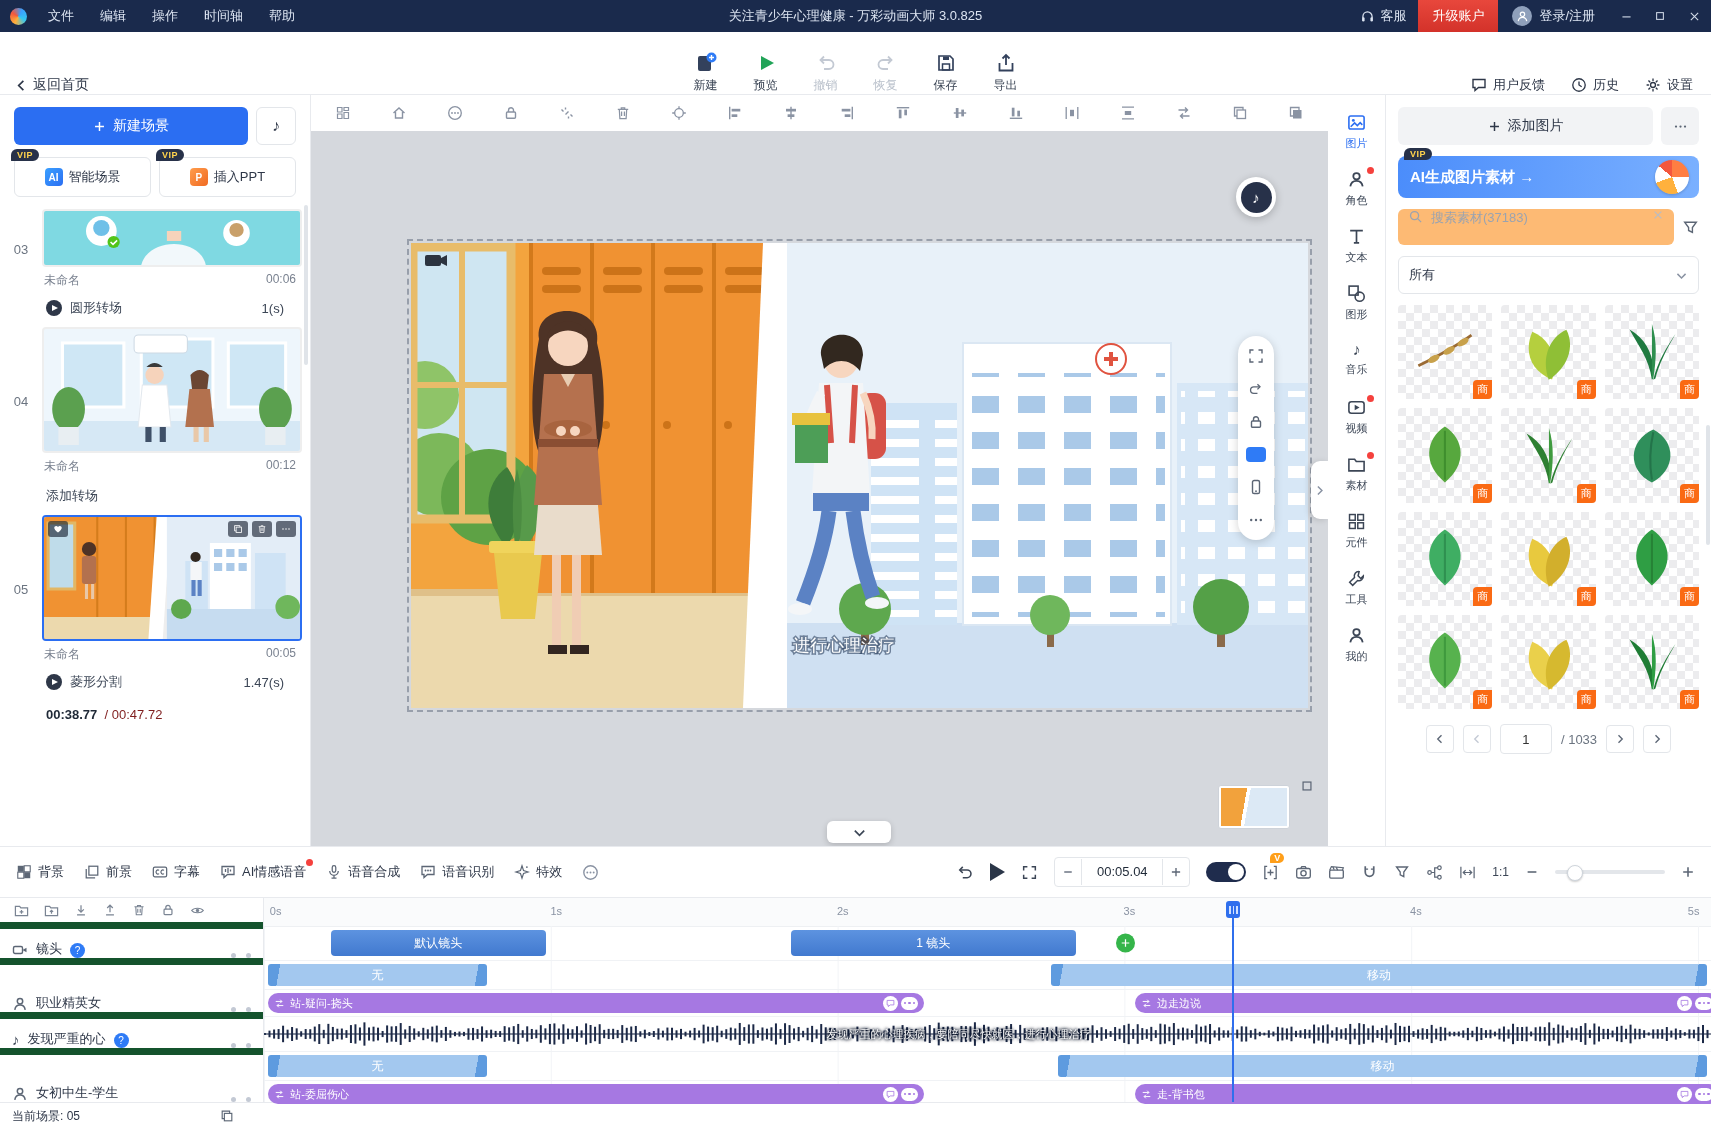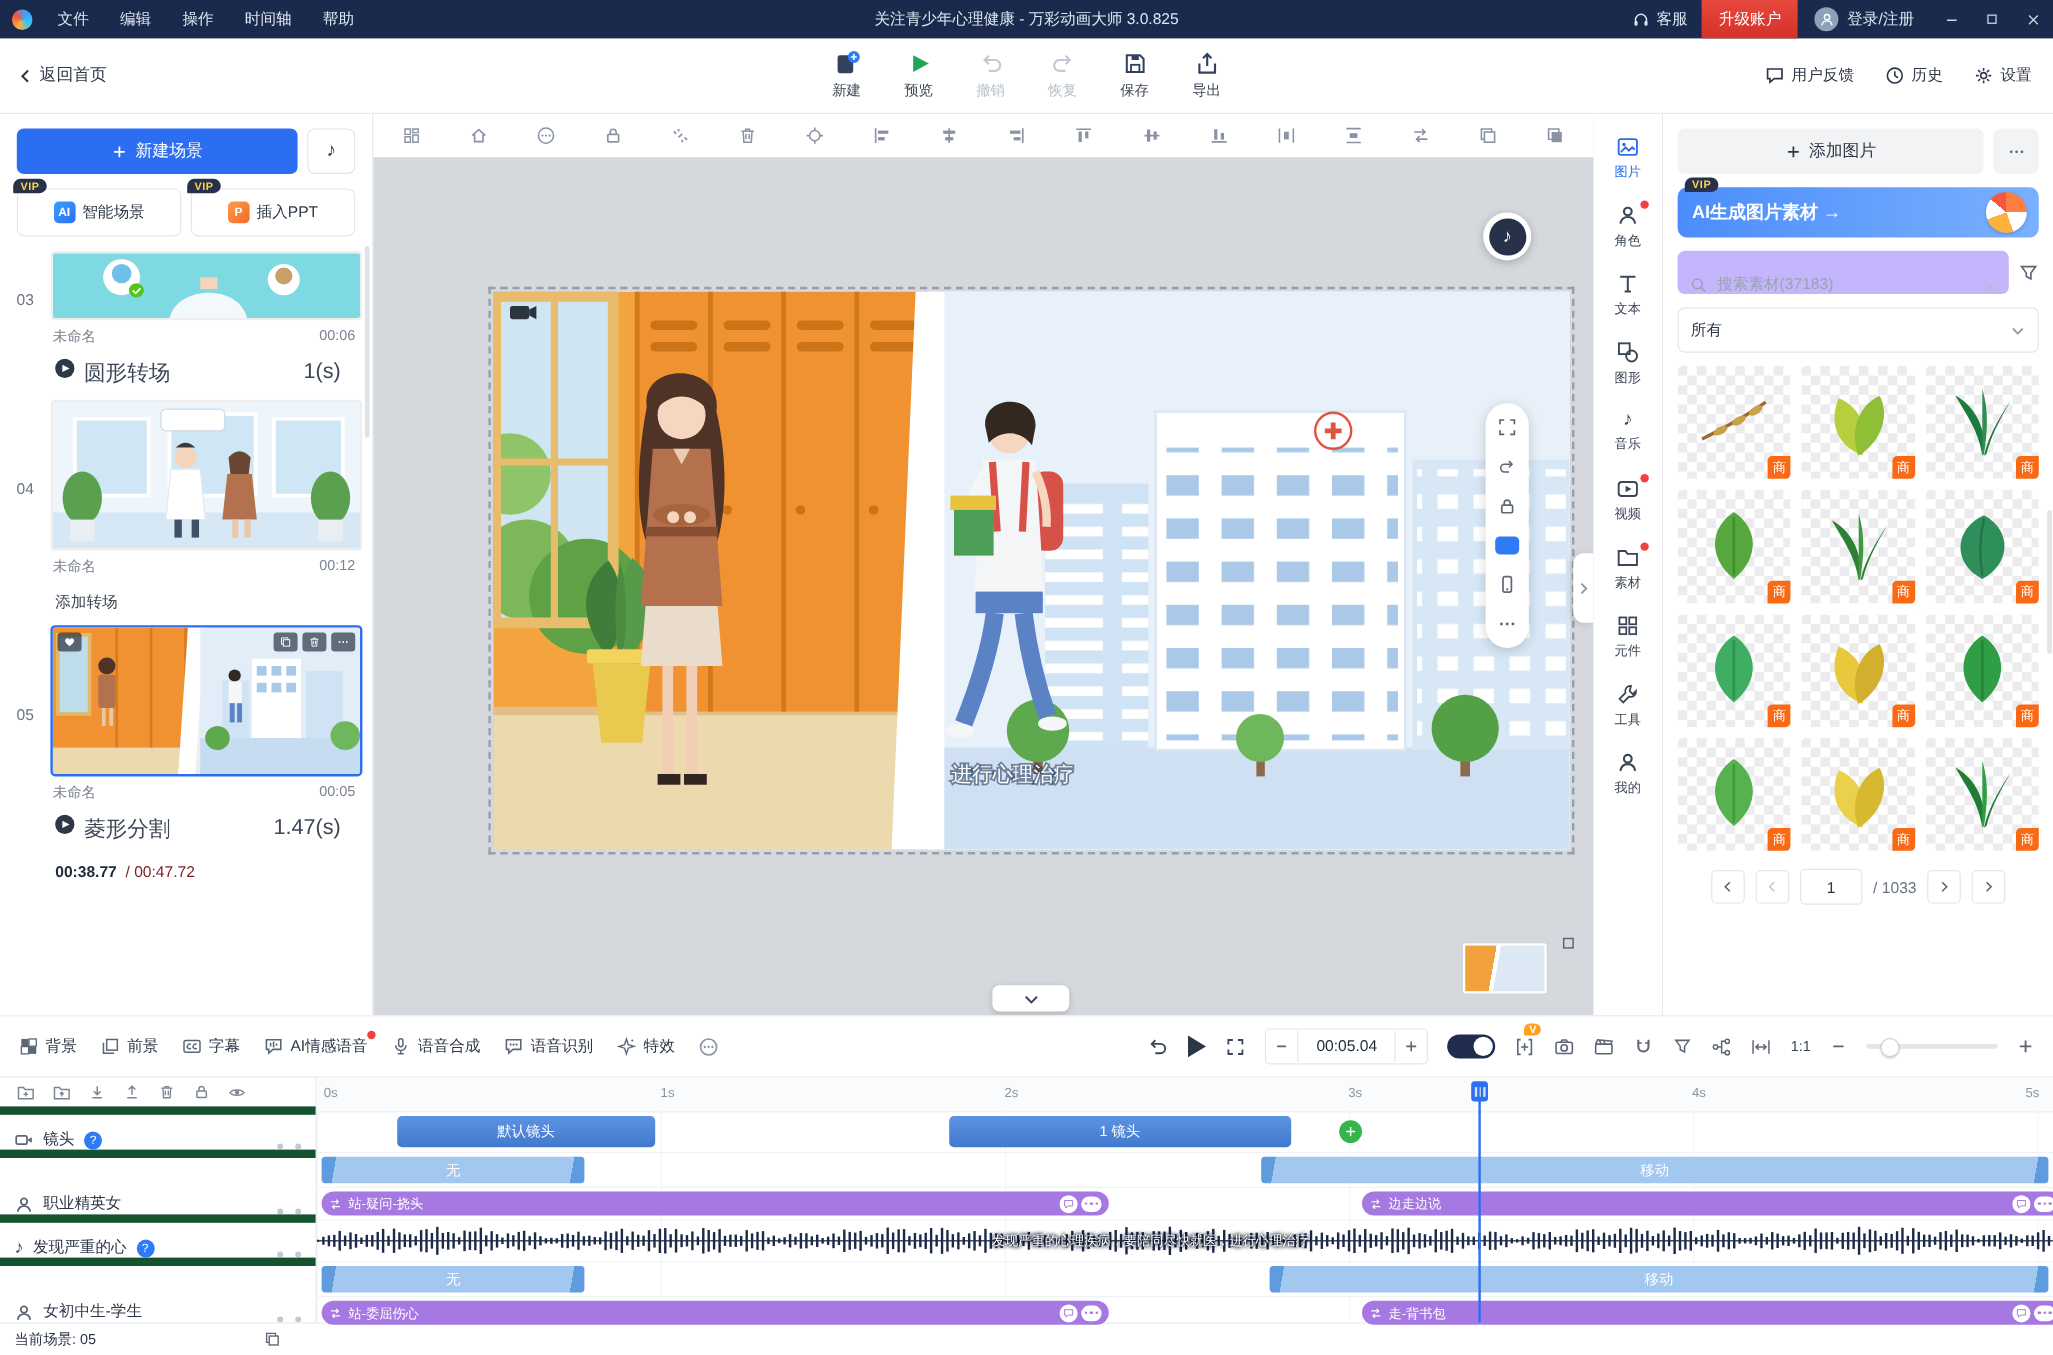--- a/index.html
+++ b/index.html
@@ -12,21 +12,21 @@
   .logo{width:17px;height:17px;border-radius:50%;margin:0 8px 0 10px;background:conic-gradient(from 210deg,#ffb03a,#f4573d,#3aa0ff,#35c8f0,#ffb03a)}
   .menu-item{padding:0 13px;line-height:32px}
   .tb-title{position:absolute;left:50%;transform:translateX(-50%);white-space:nowrap}
   .tb-right{margin-left:auto;display:flex;align-items:center;height:100%}
   .tb-cs{display:flex;align-items:center;gap:5px;padding:0 12px}
   .tb-upgrade{height:100%;display:flex;align-items:center;padding:0 14px;background:linear-gradient(180deg,#e8473c,#d3322a);color:#fff}
   .tb-avatar{width:20px;height:20px;border-radius:50%;background:#8fa0bb;display:flex;align-items:center;justify-content:center;margin:0 7px 0 14px;color:#fff}
   .tb-login{padding-right:14px}
   .win-btn{width:34px;height:100%;display:flex;align-items:center;justify-content:center;color:#cfd8e6}
   
-  .toolbar{height:62px;background:#fff;border-bottom:1px solid #e8eaee;display:flex;align-items:center;position:relative;flex:none;z-index:40}
+  .toolbar{height:62px;background:#fff;border-bottom:1px solid #e8eaee;display:flex;align-items:flex-end;position:relative;flex:none;z-index:40}
   .back-home{display:flex;align-items:center;gap:4px;margin-left:14px;font-size:14px;color:#2e3748}
   .tool-actions{position:absolute;left:50%;transform:translateX(-50%);display:flex;gap:36px}
   .tool-action{display:flex;flex-direction:column;align-items:center;gap:3px;font-size:12px;color:#3c4656}
   .tool-action.disabled{color:#b9c0cb}
   .tool-action.disabled .ic{color:#c3c9d3}
   .toolbar-right{margin-left:auto;display:flex;align-items:center;gap:26px;margin-right:18px;font-size:13px;color:#2e3748}
   .tr-item{display:flex;align-items:center;gap:6px}
   
   .main{flex:1;display:flex;min-height:0}
   .sidebar{width:310px;flex:none;border-right:1px solid #e8eaee;background:#fff;padding-top:12px;position:relative;overflow:hidden}
@@ -37,21 +37,21 @@
   .vip-tag{position:absolute;top:-9px;left:-4px;background:#273149;color:#ffd34d;font-size:9px;font-weight:bold;padding:1px 6px;border-radius:7px 7px 7px 1px;letter-spacing:.5px}
   .mini-logo{width:18px;height:18px;border-radius:4px;color:#fff;font-size:10px;font-weight:bold;display:flex;align-items:center;justify-content:center}
   .scene-card{display:flex;gap:8px;padding:0 12px 0 8px;margin-top:10px}
   .scene-num{width:26px;font-size:13px;color:#6b7480;display:flex;align-items:center;justify-content:center}
   .scene-body{flex:1;min-width:0}
   .scene-thumb{width:100%;border-radius:4px;overflow:hidden;position:relative;border:2px solid transparent;background:#eee}
   .scene-thumb svg{display:block;width:100%;height:100%}
   .scene-card.selected .scene-thumb{border-color:#2b6ef2}
   .thumb-chip{position:absolute;width:20px;height:16px;border-radius:3px;background:rgba(20,28,44,.62);color:#fff;display:flex;align-items:center;justify-content:center}
   .scene-meta{display:flex;justify-content:space-between;font-size:12px;color:#7a8290;padding:5px 2px 0}
-  .transition-row{display:flex;align-items:flex-start;gap:8px;padding:10px 26px 0 46px;font-size:18px;color:#3c4656}
+  .transition-row{display:flex;align-items:center;gap:8px;padding:10px 26px 0 46px;font-size:13px;color:#3c4656}
   .transition-row .t-time{margin-left:auto}
   .play-circ{width:16px;height:16px;border-radius:50%;background:#2e3748;display:flex;align-items:center;justify-content:center;flex:none}
   .play-circ::after{content:"";border-left:6px solid #fff;border-top:3.5px solid transparent;border-bottom:3.5px solid transparent;margin-left:1px}
   .add-transition{padding:12px 26px 0 46px;font-size:13px;color:#3c4656}
   .sb-time{padding:16px 26px 0 46px;font-size:13px}
   .sb-time b{color:#1f2937}
   .sb-time span{color:#7f1d1d}
   .sb-scroll{position:absolute;right:2px;top:110px;width:4px;height:160px;border-radius:2px;background:#e0e4e9}
   
   .canvas-area{flex:1;min-width:0;display:flex;flex-direction:column;background:#d5d8dd}
@@ -78,21 +78,21 @@
   .red-dot{position:absolute;top:7px;right:11px;width:7px;height:7px;border-radius:50%;background:#f5413d}
   .note-glyph::after{content:"♪";font-size:16px;line-height:1}
   
   .assets{width:301px;flex:none;background:#fff;padding:12px 12px 8px;display:flex;flex-direction:column;gap:11px;position:relative}
   .as-row{display:flex;gap:8px}
   .btn-add-image{flex:1;height:38px;background:#f2f3f5;border:none;border-radius:6px;font-size:14px;color:#2e3748;display:flex;align-items:center;justify-content:center;gap:7px}
   .btn-sq{width:38px;height:38px;background:#f2f3f5;border:none;border-radius:6px;display:flex;align-items:center;justify-content:center;color:#5c6675}
   .ai-banner{height:42px;border-radius:8px;background:linear-gradient(92deg,#4b8dfb,#7ab0ff);display:flex;align-items:center;padding:0 12px;color:#fff;font-size:15px;font-weight:bold;position:relative}
   .beach-ball{position:absolute;right:10px;top:4px;width:34px;height:34px;border-radius:50%;background:conic-gradient(#ff7e42 0 90deg,#fff 0 160deg,#ffb13d 0 250deg,#fff 0 310deg,#f4573d 0);box-shadow:0 1px 3px rgba(0,0,0,.2)}
   .search-row{display:flex;align-items:center;gap:8px}
-  .search-box{flex:1;height:36px;background:#c4b5fd;border-radius:6px;display:flex;align-items:flex-end;gap:6px;padding:0 10px}
+  .search-box{flex:1;height:36px;background:#fdba74;border-radius:6px;display:flex;align-items:flex-start;gap:6px;padding:0 10px}
   .search-box input{flex:1;border:none;background:transparent;outline:none;font-size:13px;color:#333;min-width:0}
   .search-box input::placeholder{color:#9aa3b0}
   .select{height:36px;border:1px solid #e3e6ea;border-radius:6px;display:flex;align-items:center;justify-content:space-between;padding:0 10px;font-size:13px;color:#2e3748}
   .grid{display:grid;grid-template-columns:repeat(3,1fr);gap:9px}
   .tile{aspect-ratio:1/1;border-radius:4px;position:relative;display:flex;align-items:center;justify-content:center;background:conic-gradient(#fff 90deg,#ececee 0 180deg,#fff 0 270deg,#ececee 0) 0 0/16px 16px}
   .tile svg.leaf{width:74%;height:74%}
   .comm-badge{position:absolute;right:0;bottom:0;width:19px;height:19px;background:#fa6a14;color:#fff;font-size:11px;display:flex;align-items:center;justify-content:center;border-radius:4px 0 4px 0}
   .pager{display:flex;align-items:center;justify-content:center;gap:9px;margin-top:4px}
   .pg-btn{width:26px;height:26px;border:1px solid #e3e6ea;border-radius:4px;background:#fff;display:flex;align-items:center;justify-content:center;color:#9aa3b0}
   .pg-input{width:46px;height:26px;border:1px solid #e3e6ea;border-radius:4px;text-align:center;font-size:13px;color:#333;outline:none}

